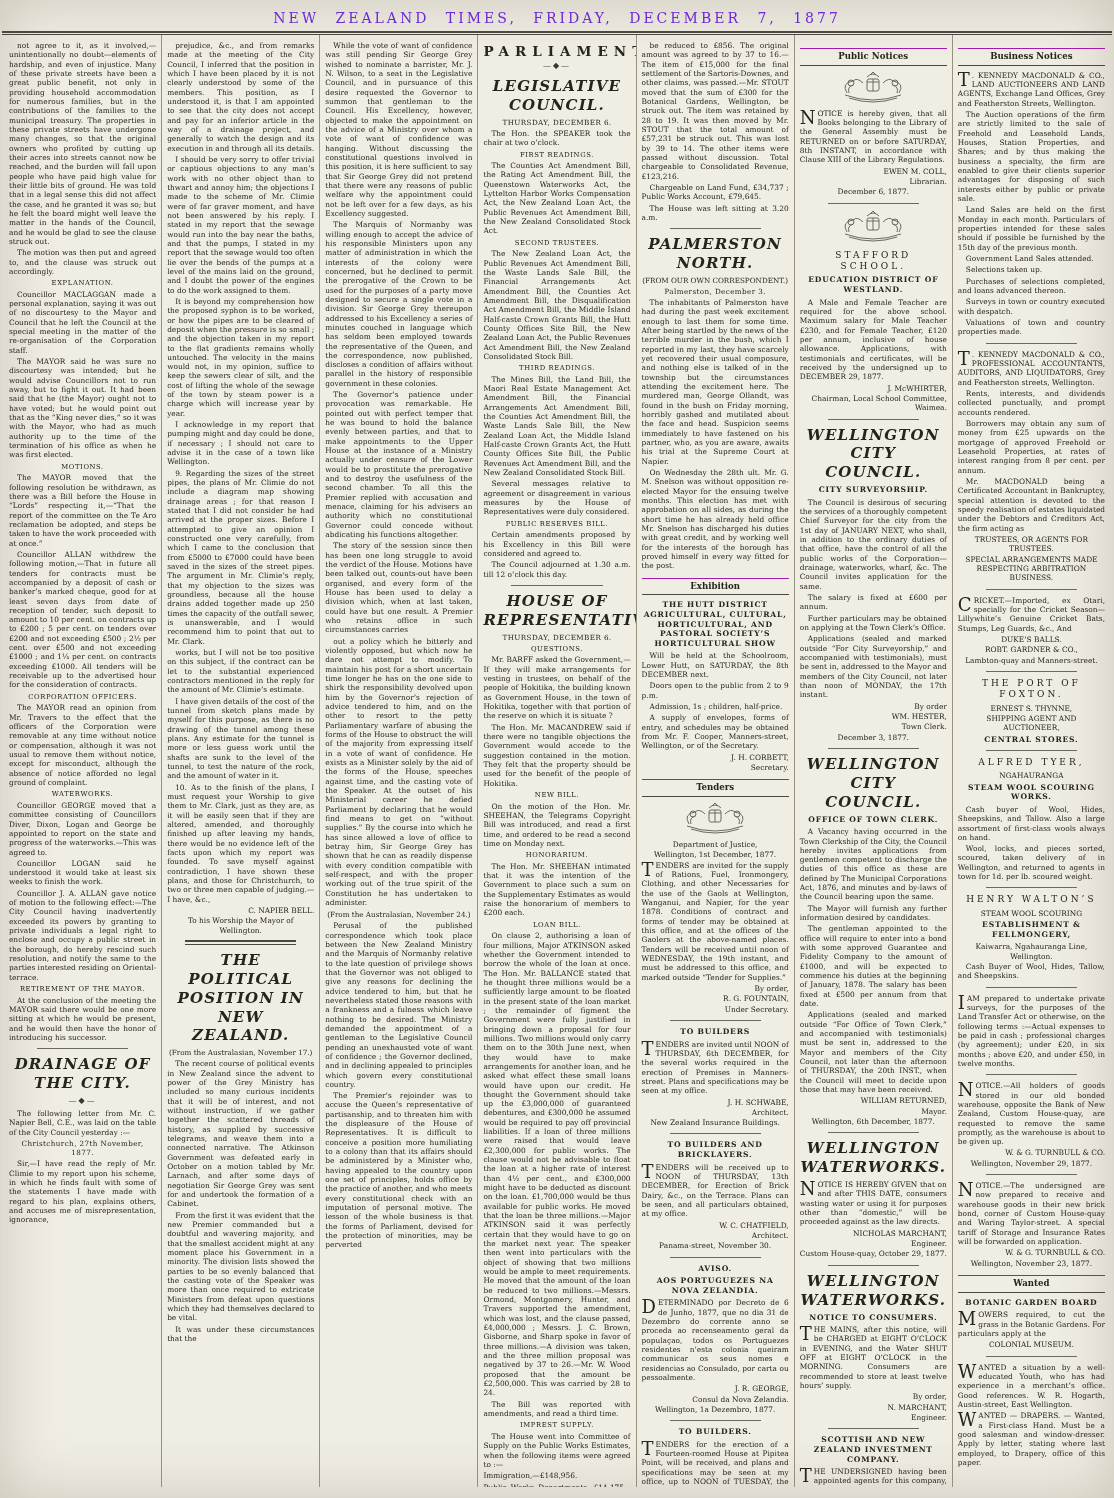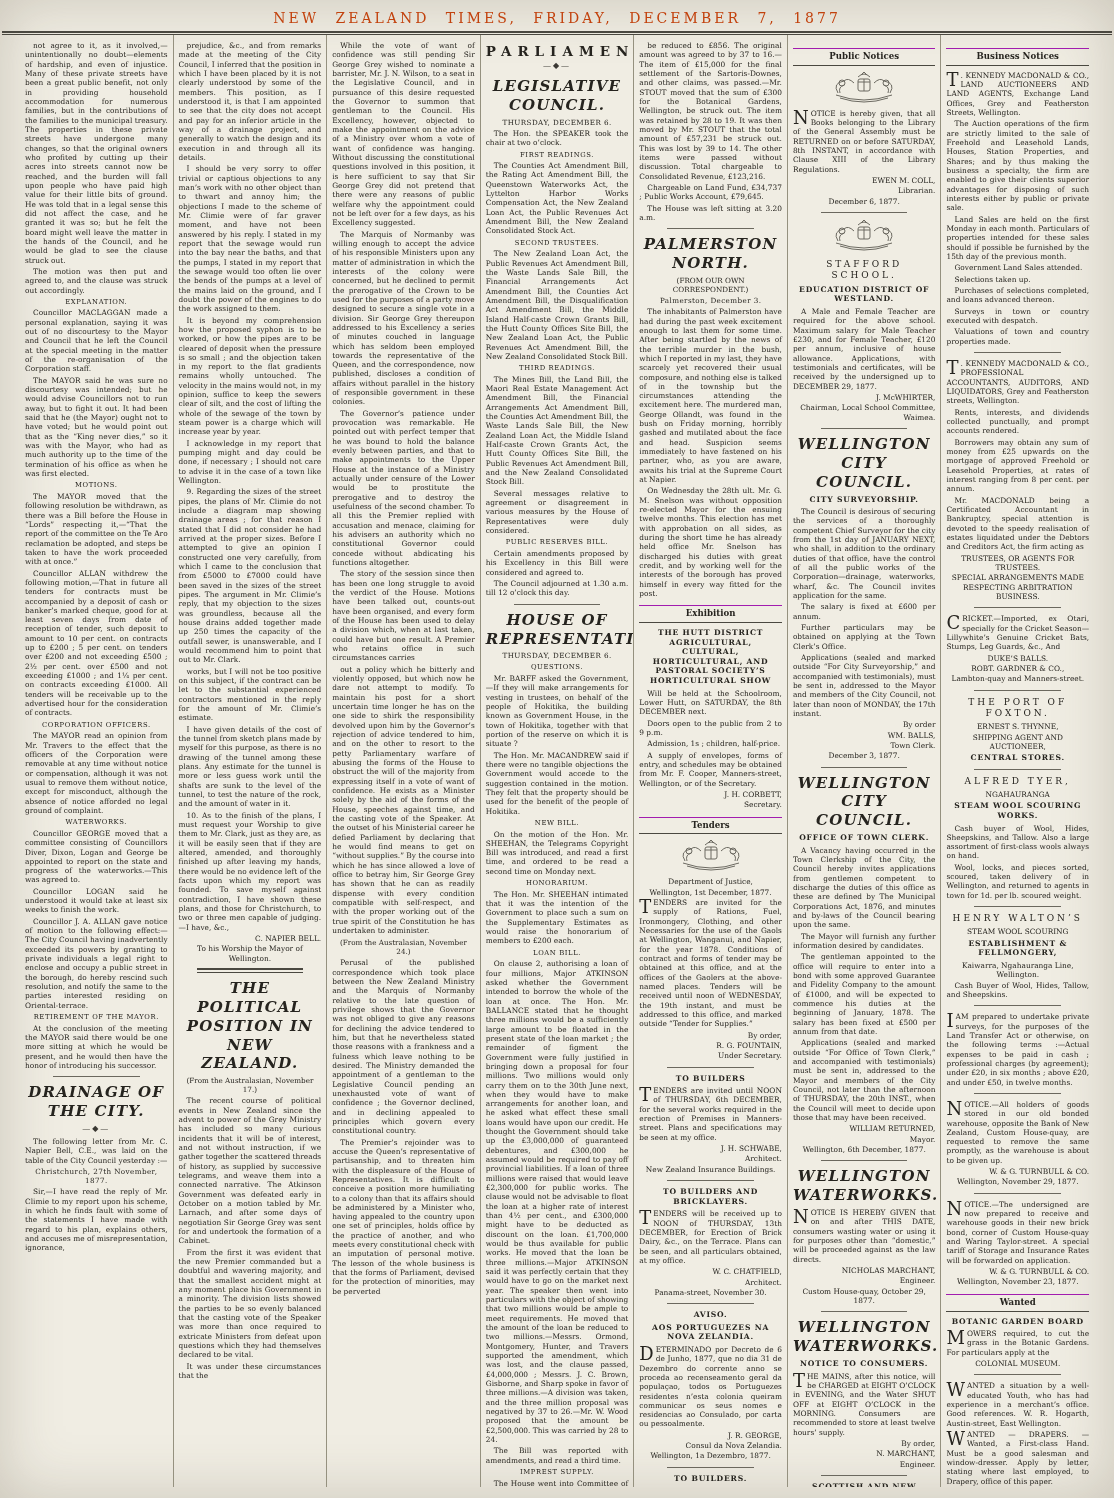--- a/index.html
+++ b/index.html
@@ -1,23 +1,23 @@
 <!DOCTYPE html>
 <html><head>
 <meta charset="utf-8">
 <style>
   html,body{margin:0;padding:0;background:#d8d4c6;}
   .sheet{position:relative;width:1114px;height:1498px;background:#f0ede3;
          box-shadow:inset 0 0 60px rgba(90,80,60,.25);overflow:hidden;
          font-family:"DejaVu Serif",serif;color:#26241f;}
   .masthead{ text-align:center;padding-top:10px;font-size:14px;letter-spacing:3px;
-         word-spacing:9px;color:#c2410c;}
+         word-spacing:9px;color:#6d28d9;}
   .headrule{border-top:2px solid #4a4840;border-bottom:1px solid #4a4840;height:1px;
          margin:5px 2px 0 2px;}
-  .cols{display:flex;align-items:stretch;height:1452px;padding:0 20px;justify-content:space-between;}
+  .cols{display:flex;align-items:stretch;height:1452px;padding:0 4px;justify-content:space-between;}
   .col{flex:1 1 0;min-width:0;padding:6px 5px 0 5px;border-right:1px solid #95917f;
        overflow:hidden;font-size:7.4px;line-height:1.26;text-align:justify;}
   .col:last-child{border-right:none;}
   .p{margin:0 0 2px 0;text-indent:8px;}
   .p.noind{text-indent:0;}
   .pc{margin:1px 0;text-align:center;text-indent:0;}
   .pr{margin:1px 0;text-align:right;text-indent:0;}
   .ch{margin:3px 0 2px 0;text-align:center;font-size:6.8px;letter-spacing:.6px;}
   .date{margin:2px 0;text-align:center;font-size:7.2px;letter-spacing:.4px;}
   .attr{margin:3px 0 2px;text-align:center;font-size:7.2px;}
@@ -227,21 +227,21 @@
         <div class="pr">J. McWHIRTER,</div>
         <div class="pr">Chairman, Local School Committee, Waimea.</div>
         <hr class="rule">
         <div class="h2">WELLINGTON CITY COUNCIL.</div>
         <div class="h3">CITY SURVEYORSHIP.</div>
         <div class="p">The Council is desirous of securing the services of a thoroughly competent Chief Surveyor for the city from the 1st day of JANUARY NEXT, who shall, in addition to the ordinary duties of that office, have the control of all the public works of the Corporation—drainage, waterworks, wharf, &amp;c. The Council invites application for the same.</div>
         <div class="p">The salary is fixed at £600 per annum.</div>
         <div class="p">Further particulars may be obtained on applying at the Town Clerk’s Office.</div>
         <div class="p">Applications (sealed and marked outside “For City Surveyorship,” and accompanied with testimonials), must be sent in, addressed to the Mayor and members of the City Council, not later than noon of MONDAY, the 17th instant.</div>
         <div class="pr">By order</div>
-        <div class="pr">WM. BALLS,</div>
+        <div class="pr">WM. HESTER,</div>
         <div class="pr">Town Clerk.</div>
         <div class="pc">December 3, 1877.</div>
         <hr class="rule">
         <div class="h2">WELLINGTON CITY COUNCIL.</div>
         <div class="h3">OFFICE OF TOWN CLERK.</div>
         <div class="p">A Vacancy having occurred in the Town Clerkship of the City, the Council hereby invites applications from gentlemen competent to discharge the duties of this office as these are defined by The Municipal Corporations Act, 1876, and minutes and by-laws of the Council bearing upon the same.</div>
         <div class="p">The Mayor will furnish any further information desired by candidates.</div>
         <div class="p">The gentleman appointed to the office will require to enter into a bond with some approved Guarantee and Fidelity Company to the amount of £1000, and will be expected to commence his duties at the beginning of January, 1878. The salary has been fixed at £500 per annum from that date.</div>
         <div class="p">Applications (sealed and marked outside “For Office of Town Clerk,” and accompanied with testimonials) must be sent in, addressed to the Mayor and members of the City Council, not later than the afternoon of THURSDAY, the 20th INST., when the Council will meet to decide upon those that may have been received.</div>
         <div class="pr">WILLIAM RETURNED,</div>

